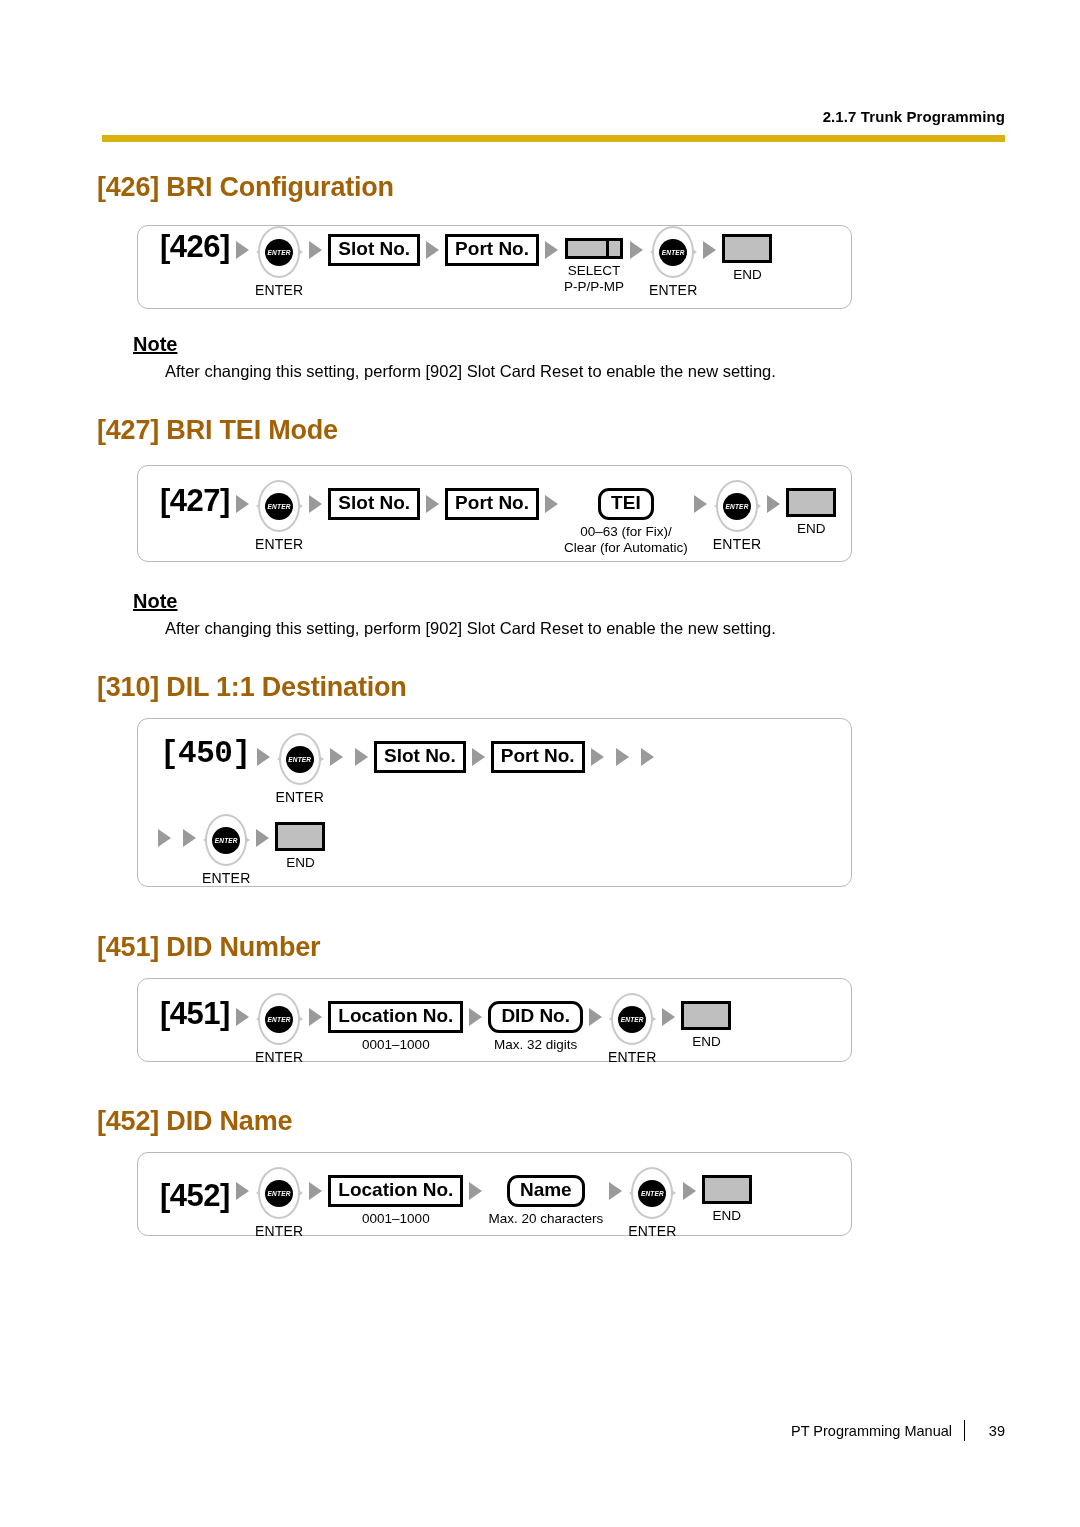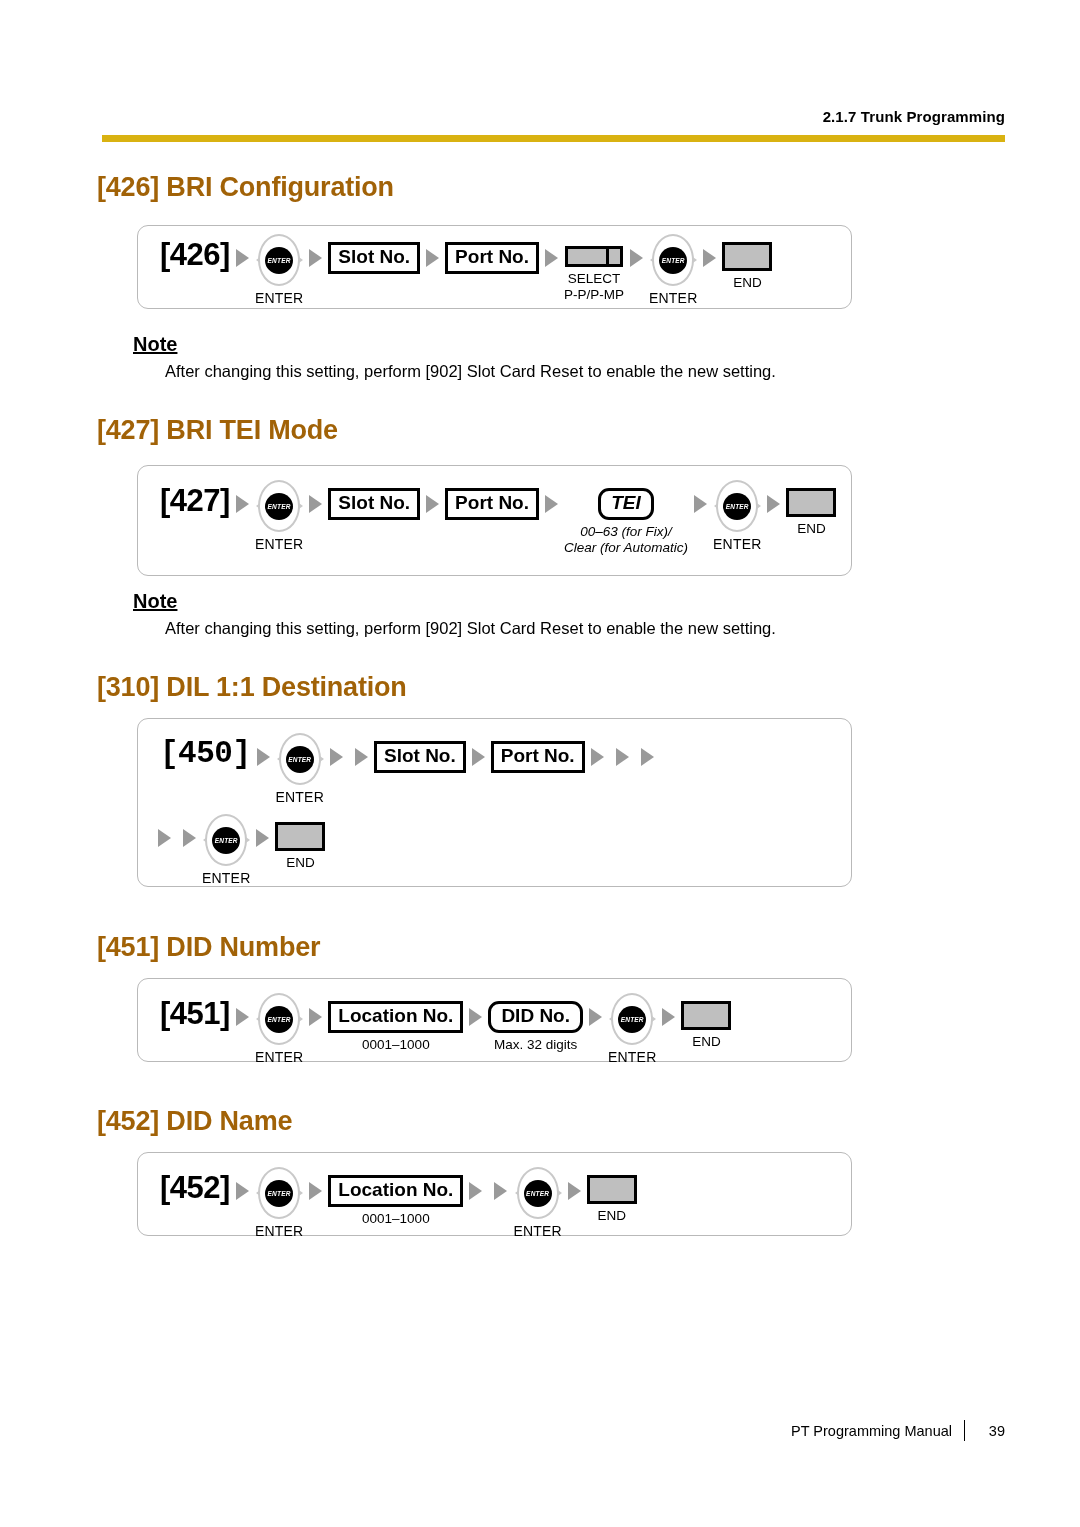--- a/index.html
+++ b/index.html
@@ -155,21 +155,21 @@
 </style>
 </head>
 <body>
 
 <div class="hdr-text">2.1.7 Trunk Programming</div>
 <div class="hdr-rule"></div>
 
 <div id="content">
     <div class="sec-title" style="top: 172px;">[426] BRI Configuration</div>
     <div class="card" style="top: 225px; width: 715px; height: 84px;">
-      <div class="flow" style="left: 22px; top: 8px;">
+      <div class="flow" style="left: 22px; top: 0;">
         <div class="cell" style="padding-top: 4px;">
           <div class="code">[426]</div>
         </div>
         <div class="cell" style="padding-top: 15px; margin: 0px 6px;">
           <div class="arw"></div>
         </div>
         <div class="cell">
           <div class="nav">
             <i class="up"></i>
             <i class="dn"></i>
@@ -228,21 +228,21 @@
         </div>
         <div class="cell" style="padding-top: 8px;">
           <div class="endbtn"></div>
           <div class="cap">END</div>
         </div>
       </div>
     </div>
     <div class="note-h" style="top: 333px;">Note</div>
     <div class="note-b" style="top: 361px;">After changing this setting, perform [902] Slot Card Reset to enable the new setting.</div>
     <div class="sec-title" style="top: 415px;">[427] BRI TEI Mode</div>
-    <div class="card" style="top: 465px; width: 715px; height: 111px;">
+    <div class="card" style="top: 465px; width: 715px; height: 97px;">
       <div class="flow" style="left: 22px; top: 14px;">
         <div class="cell" style="padding-top: 4px;">
           <div class="code">[427]</div>
         </div>
         <div class="cell" style="padding-top: 15px; margin: 0px 6px;">
           <div class="arw"></div>
         </div>
         <div class="cell">
           <div class="nav">
             <i class="up"></i>
@@ -264,21 +264,21 @@
         </div>
         <div class="cell" style="padding-top: 15px; margin: 0px 6px;">
           <div class="arw"></div>
         </div>
         <div class="cell" style="padding-top: 8px;">
           <div class="keybox">Port No.</div>
         </div>
         <div class="cell" style="padding-top: 15px; margin: 0px 6px;">
           <div class="arw"></div>
         </div>
-        <div class="cell" style="padding-top: 8px; font-style: italic;">
+        <div class="cell" style="padding-top: 8px;">
           <div class="keybox round">TEI</div>
           <div class="cap">
             <div>00–63 (for Fix)/</div>
             <div>Clear (for Automatic)</div>
           </div>
         </div>
         <div class="cell" style="padding-top: 15px; margin: 0px 6px;">
           <div class="arw"></div>
         </div>
         <div class="cell">
@@ -442,21 +442,21 @@
         </div>
         <div class="cell" style="padding-top: 8px;">
           <div class="endbtn"></div>
           <div class="cap">END</div>
         </div>
       </div>
     </div>
     <div class="sec-title" style="top: 1106px;">[452] DID Name</div>
     <div class="card" style="top: 1152px; width: 715px; height: 84px;">
       <div class="flow" style="left: 22px; top: 14px;">
-        <div class="cell" style="padding-top: 4px;">
+        <div class="cell" style="padding-top: 4px; margin-top: 8px;">
           <div class="code">[452]</div>
         </div>
         <div class="cell" style="padding-top: 15px; margin: 0px 6px;">
           <div class="arw"></div>
         </div>
         <div class="cell">
           <div class="nav">
             <i class="up"></i>
             <i class="dn"></i>
             <i class="lf"></i>
@@ -472,20 +472,26 @@
           <div class="arw"></div>
         </div>
         <div class="cell" style="padding-top: 8px;">
           <div class="keybox">Location No.</div>
           <div class="cap">
             <div>0001–1000</div>
           </div>
         </div>
         <div class="cell" style="padding-top: 15px; margin: 0px 6px;">
           <div class="arw"></div>
+        </div>
+        <div class="cell" style="padding-top: 8px;">
+          <div class="keybox round">Name</div>
+          <div class="cap">
+            <div>Max. 20 characters</div>
+          </div>
         </div>
         <div class="cell" style="padding-top: 15px; margin: 0px 6px;">
           <div class="arw"></div>
         </div>
         <div class="cell">
           <div class="nav">
             <i class="up"></i>
             <i class="dn"></i>
             <i class="lf"></i>
             <i class="rt"></i>

